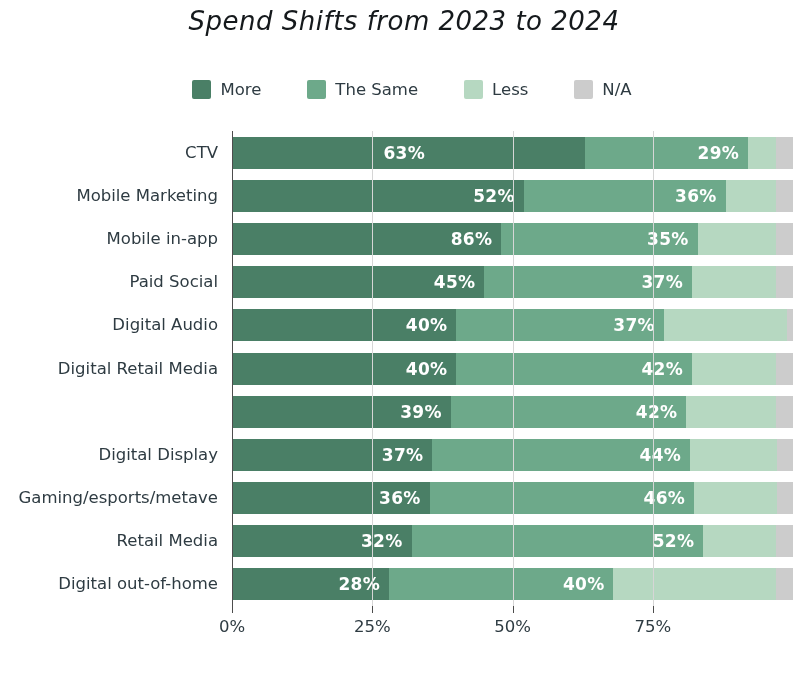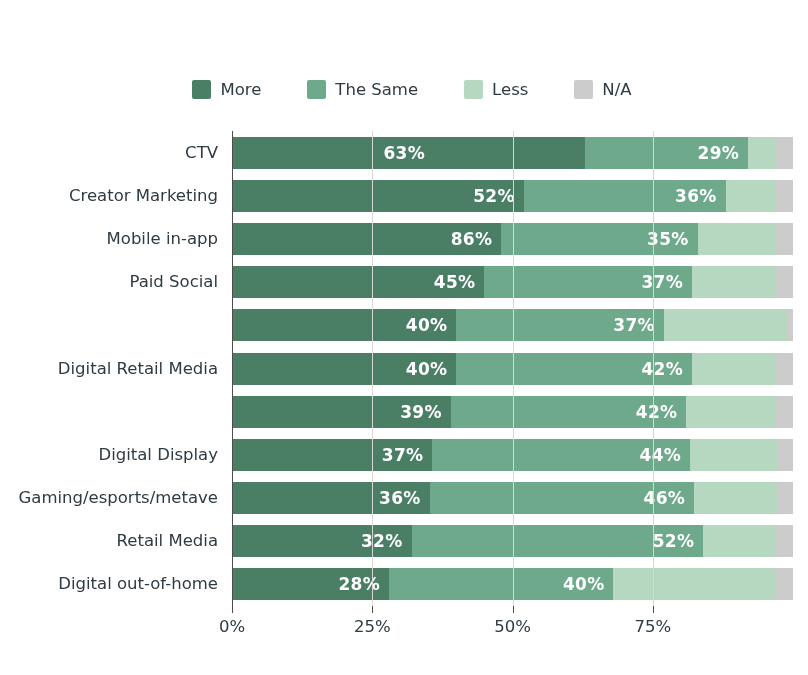--- a/index.html
+++ b/index.html
@@ -169,20 +169,21 @@
     color: #2e3b42;
     transform: translateX(-50%);
     white-space: nowrap;
   }
 </style>
 </head>
 <body>
 
 <div id="chart-root">
 
+  <div class="chart-title">Spend Shifts from 2023 to 2024</div>
 
   <div class="legend">
       <div class="legend-item">
         <span class="legend-swatch" style="background: rgb(74, 127, 102);"></span>
         <span class="legend-label">More</span>
       </div>
       <div class="legend-item">
         <span class="legend-swatch" style="background: rgb(109, 169, 138);"></span>
         <span class="legend-label">The Same</span>
       </div>
@@ -191,23 +192,24 @@
         <span class="legend-label">Less</span>
       </div>
       <div class="legend-item">
         <span class="legend-swatch" style="background: rgb(204, 204, 204);"></span>
         <span class="legend-label">N/A</span>
       </div>
     </div>
 
   <div class="ylabels">
       <div class="ylabel" style="top: 5.59091px;">CTV</div>
-      <div class="ylabel" style="top: 48.7727px;">Creator Marketing</div>
+      <div class="ylabel" style="top: 48.7727px;">Mobile Marketing</div>
       <div class="ylabel" style="top: 91.9545px;">Mobile in-app</div>
       <div class="ylabel" style="top: 135.136px; text-align: right;">Paid Social</div>
+      <div class="ylabel" style="top: 178.318px;">Digital Audio</div>
       <div class="ylabel" style="top: 221.5px;">Digital Retail Media</div>
       <div class="ylabel" style="top: 307.864px;">Digital Display</div>
       <div class="ylabel" style="top: 351.045px;">Gaming/esports/metave</div>
       <div class="ylabel" style="top: 394.227px;">Retail Media</div>
       <div class="ylabel" style="top: 437.409px;">Digital out-of-home</div>
     </div>
 
   <div class="plot">
     <div class="rows">
         <div class="bar-row" style="top: 5.59091px;">

